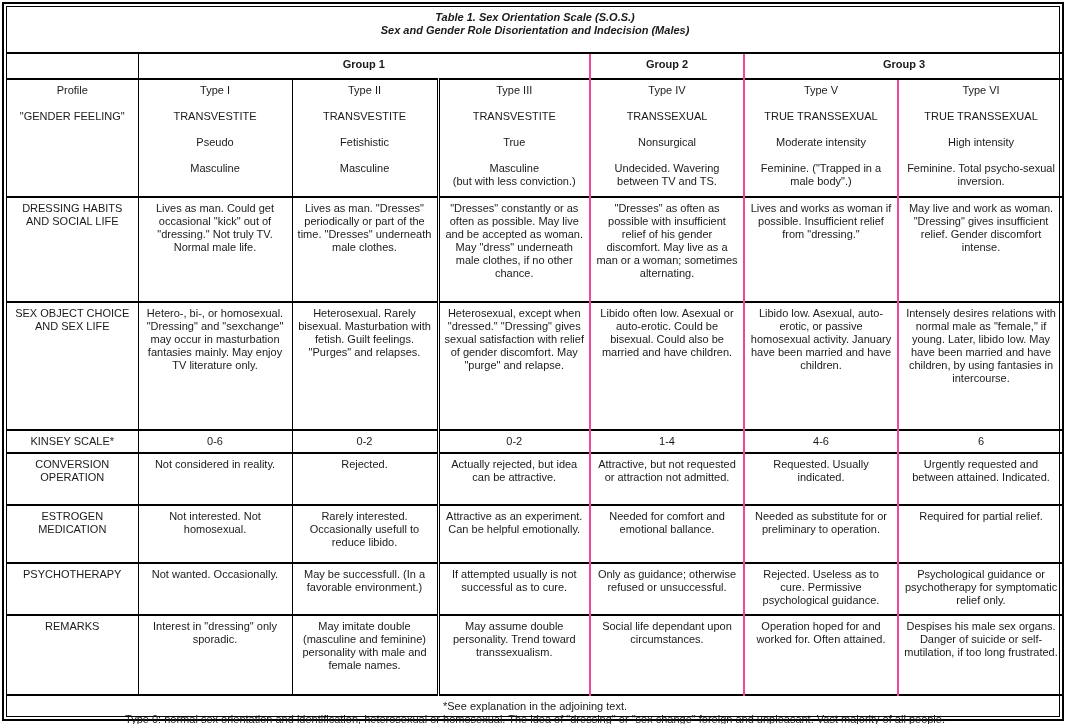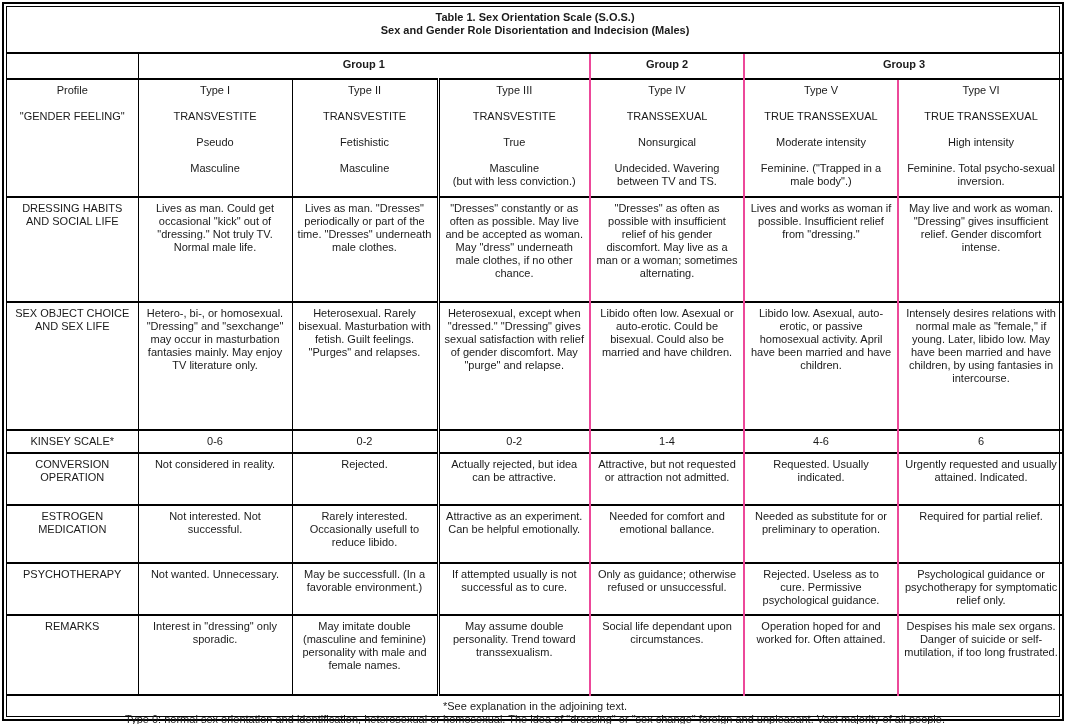--- a/index.html
+++ b/index.html
@@ -48,20 +48,21 @@
   table.sos tr:first-child td { border-top: none; }
   table.sos td:first-child { border-left: none; }
   
   table.sos td.b-double { border-left: 3px double #000; margin-top: 9px; }
   table.sos td.b-thick  { border-left: 2px solid #ec4899; }
 
   td.title-cell {
     text-align: center;
     vertical-align: middle;
     font-weight: bold;
+    font-style: italic;
     font-size: 13px;
     line-height: 17px;
     padding: 5px 4px;
   }
   td.group-cell {
     font-weight: bold;
     font-size: 11.5px;
     vertical-align: middle;
     padding: 3px;
   }
@@ -178,57 +179,57 @@
           <td class="b-thick">Lives and works as woman if possible. Insufficient relief from "dressing."</td>
           <td class="b-thick">May live and work as woman. "Dressing" gives insufficient relief. Gender discomfort intense.</td>
         </tr>
 
         <tr class="r-sex">
           <td>SEX OBJECT CHOICE AND SEX LIFE</td>
           <td>Hetero-, bi-, or homosexual. "Dressing" and "sexchange" may occur in masturbation fantasies mainly. May enjoy TV literature only.</td>
           <td>Heterosexual. Rarely bisexual. Masturbation with fetish. Guilt feelings. "Purges" and relapses.</td>
           <td class="b-double">Heterosexual, except when "dressed." "Dressing" gives sexual satisfaction with relief of gender discomfort. May "purge" and relapse.</td>
           <td class="b-thick">Libido often low. Asexual or auto-erotic. Could be bisexual. Could also be married and have children.</td>
-          <td class="b-thick">Libido low. Asexual, auto-erotic, or passive homosexual activity. April have been married and have children.</td>
+          <td class="b-thick">Libido low. Asexual, auto-erotic, or passive homosexual activity. January have been married and have children.</td>
           <td class="b-thick">Intensely desires relations with normal male as "female," if young. Later, libido low. May have been married and have children, by using fantasies in intercourse.</td>
         </tr>
 
         <tr class="r-kinsey">
           <td class="kinsey">KINSEY SCALE*</td>
           <td class="kinsey">0-6</td>
           <td class="kinsey">0-2</td>
           <td class="kinsey b-double">0-2</td>
           <td class="kinsey b-thick">1-4</td>
           <td class="kinsey b-thick">4-6</td>
           <td class="kinsey b-thick">6</td>
         </tr>
 
         <tr class="r-conv">
           <td>CONVERSION OPERATION</td>
           <td>Not considered in reality.</td>
           <td>Rejected.</td>
           <td class="b-double">Actually rejected, but idea can be attractive.</td>
           <td class="b-thick">Attractive, but not requested or attraction not admitted.</td>
           <td class="b-thick">Requested. Usually indicated.</td>
-          <td class="b-thick">Urgently requested and usually attained. Indicated.</td>
+          <td class="b-thick">Urgently requested and between attained. Indicated.</td>
         </tr>
 
         <tr class="r-estro">
           <td>ESTROGEN MEDICATION</td>
-          <td>Not interested. Not successful.</td>
+          <td>Not interested. Not homosexual.</td>
           <td>Rarely interested. Occasionally usefull to reduce libido.</td>
           <td class="b-double">Attractive as an experiment. Can be helpful emotionally.</td>
           <td class="b-thick">Needed for comfort and emotional ballance.</td>
           <td class="b-thick">Needed as substitute for or preliminary to operation.</td>
           <td class="b-thick">Required for partial relief.</td>
         </tr>
 
         <tr class="r-psych">
           <td>PSYCHOTHERAPY</td>
-          <td>Not wanted. Unnecessary.</td>
+          <td>Not wanted. Occasionally.</td>
           <td>May be successfull. (In a favorable environment.)</td>
           <td class="b-double">If attempted usually is not successful as to cure.</td>
           <td class="b-thick">Only as guidance; otherwise refused or unsuccessful.</td>
           <td class="b-thick">Rejected. Useless as to cure. Permissive psychological guidance.</td>
           <td class="b-thick">Psychological guidance or psychotherapy for symptomatic relief only.</td>
         </tr>
 
         <tr class="r-remarks">
           <td>REMARKS</td>
           <td>Interest in "dressing" only sporadic.</td>

